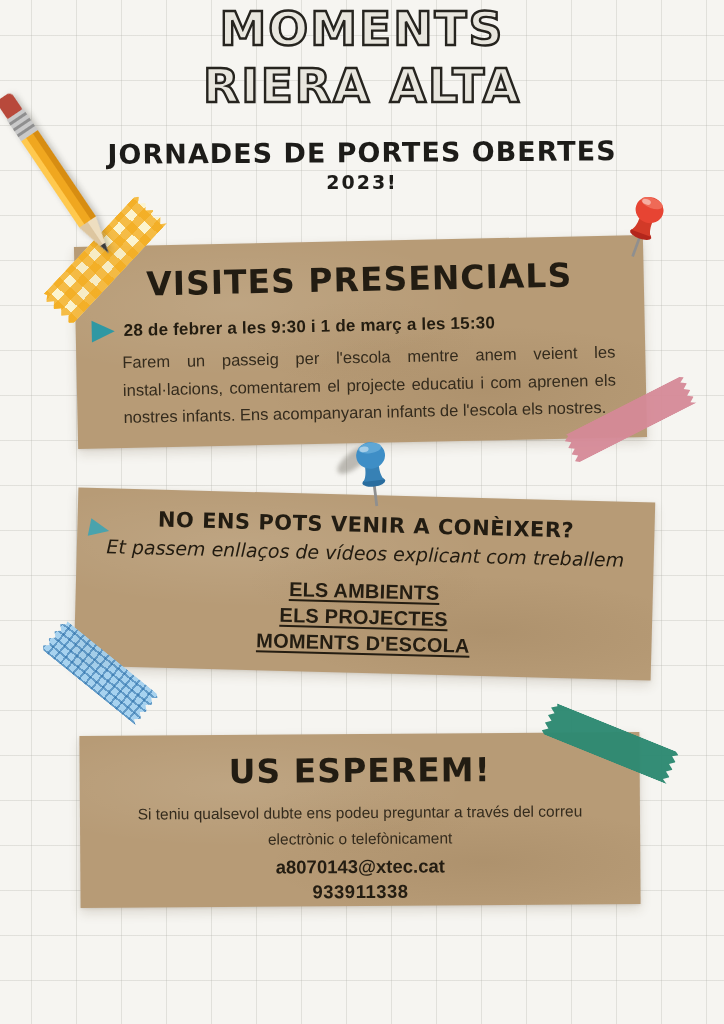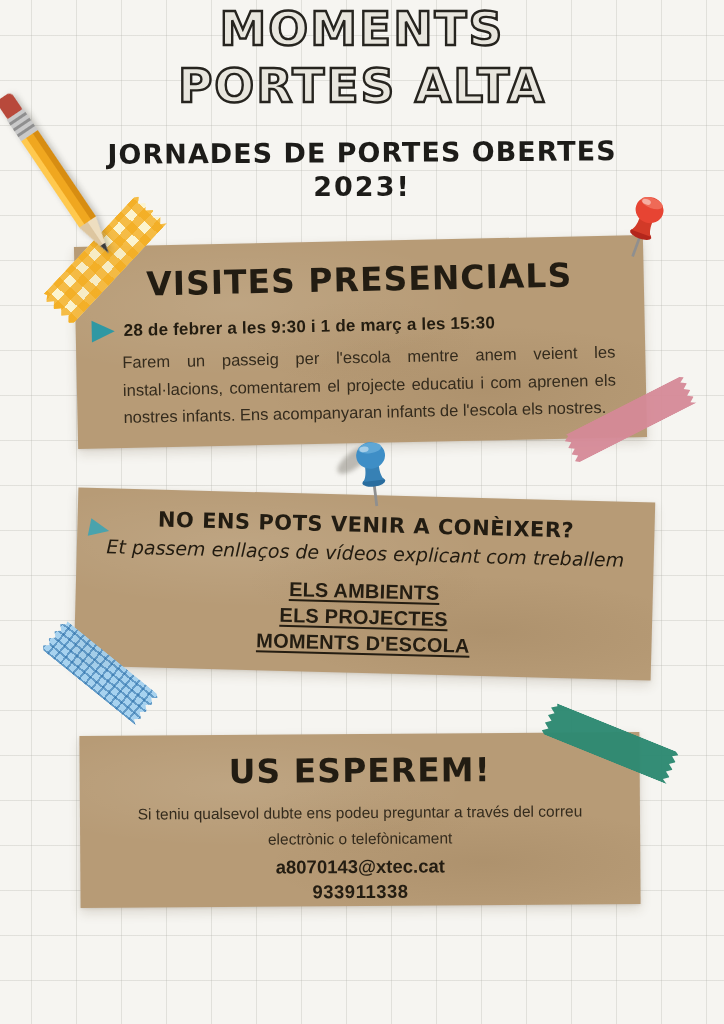--- a/index.html
+++ b/index.html
@@ -30,21 +30,21 @@
     .title{ color:#26241f; text-shadow:none; }
   }
   .title.l1{ top:1px; }
   .title.l2{ top:58px; }
   .subtitle{
     position:absolute; left:0; width:100%; text-align:center;
     font-family:"DejaVu Sans", sans-serif; font-weight:700;
     color:#1d1c19; z-index:3;
   }
   .subtitle.l1{ top:137px; font-size:27px; letter-spacing:1px; transform:rotate(-.4deg); }
-  .subtitle.l2{ top:171px; font-size:27px; letter-spacing:2px; }
+  .subtitle.l2{ top:171px; font-size:19px; letter-spacing:2px; }
 
   
   .panel{
     position:absolute; z-index:2;
     background-color:#b79b76;
     background-image:
       radial-gradient(ellipse 60% 50% at 28% 30%, rgba(255,252,240,.10), transparent 70%),
       radial-gradient(ellipse 55% 45% at 72% 75%, rgba(92,64,30,.10), transparent 70%),
       radial-gradient(ellipse 30% 30% at 50% 50%, rgba(120,90,50,.06), transparent 70%);
     box-shadow:0 5px 12px rgba(80,60,30,.16), 0 1px 3px rgba(80,60,30,.12);
@@ -136,21 +136,21 @@
   }
   .pencil{ position:absolute; left:40px; top:78px; width:36px; height:200px; transform:rotate(-34deg); z-index:6;
            filter:drop-shadow(2px 3px 3px rgba(60,55,45,.30)); }
 </style>
 </head>
 <body>
 
 <div class="poster">
 
   <div class="title l1">MOMENTS</div>
-  <div class="title l2">PORTES ALTA</div>
+  <div class="title l2">RIERA ALTA</div>
   <div class="subtitle l1">JORNADES DE PORTES OBERTES</div>
   <div class="subtitle l2">2023!</div>
 
   <section class="panel panel1">
     <h2>VISITES PRESENCIALS</h2>
     <div class="date-row">
       <span class="bullet"></span>
       <strong>28 de febrer a les 9:30 i 1 de març a les 15:30</strong>
     </div>
     <p>Farem un passeig per l'escola mentre anem veient les instal·lacions, comentarem el projecte educatiu i com aprenen els nostres infants. Ens acompanyaran infants de l'escola els nostres.</p>

